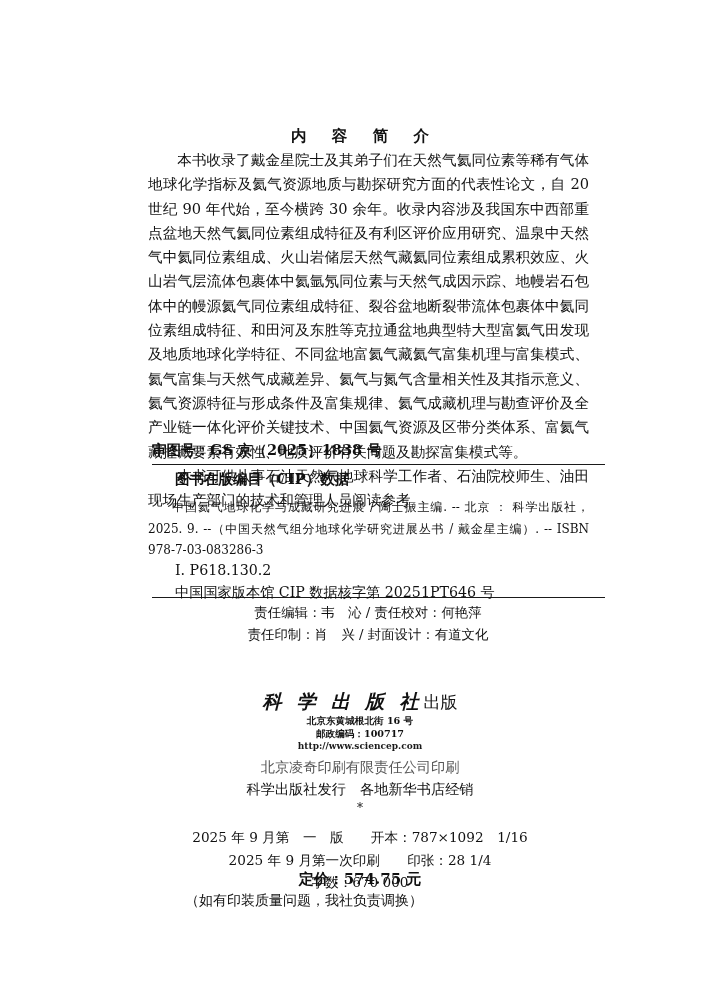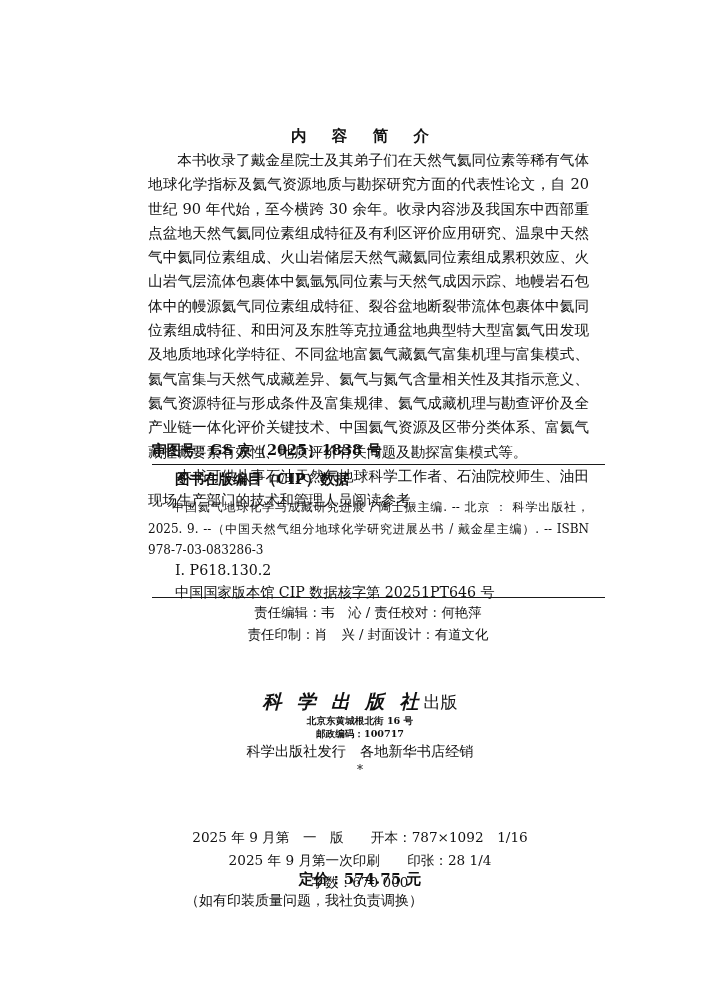--- a/index.html
+++ b/index.html
@@ -252,20 +252,22 @@
     <div>责任编辑：韦　沁 / 责任校对：何艳萍</div>
     <div>责任印制：肖　兴 / 封面设计：有道文化</div>
   </div>
 
   <div class="publisher-block">
     <div class="pub-logo-line">
       <span class="pub-logo-cal">科 学 出 版 社</span><span class="pub-logo-tail">出版</span>
     </div>
     <div class="pub-small">北京东黄城根北街 16 号</div>
     <div class="pub-small">邮政编码：100717</div>
+    <div class="pub-url">http://www.sciencep.com</div>
+    <div class="pub-printer">北京凌奇印刷有限责任公司印刷</div>
     <div class="pub-distrib">科学出版社发行　各地新华书店经销</div>
     <div class="pub-star">*</div>
   </div>
 
   <div class="imprint">
     <div class="ed-line">2025 年 9 月第　一　版　　开本：787×1092　1/16</div>
     <div>2025 年 9 月第一次印刷　　印张：28 1/4</div>
     <div>字数：670 000</div>
   </div>
 

